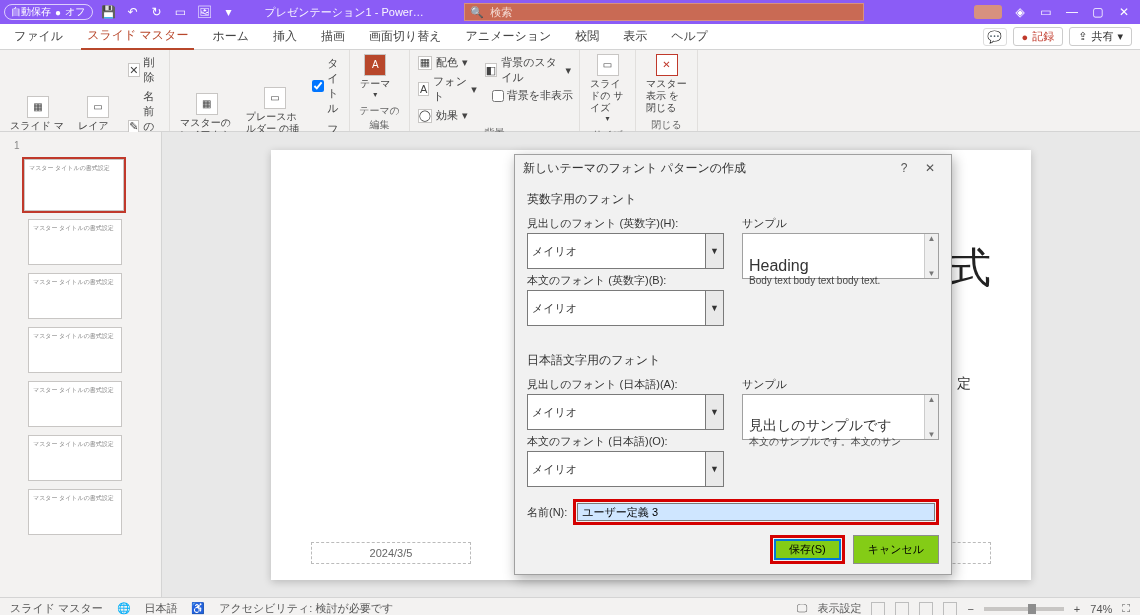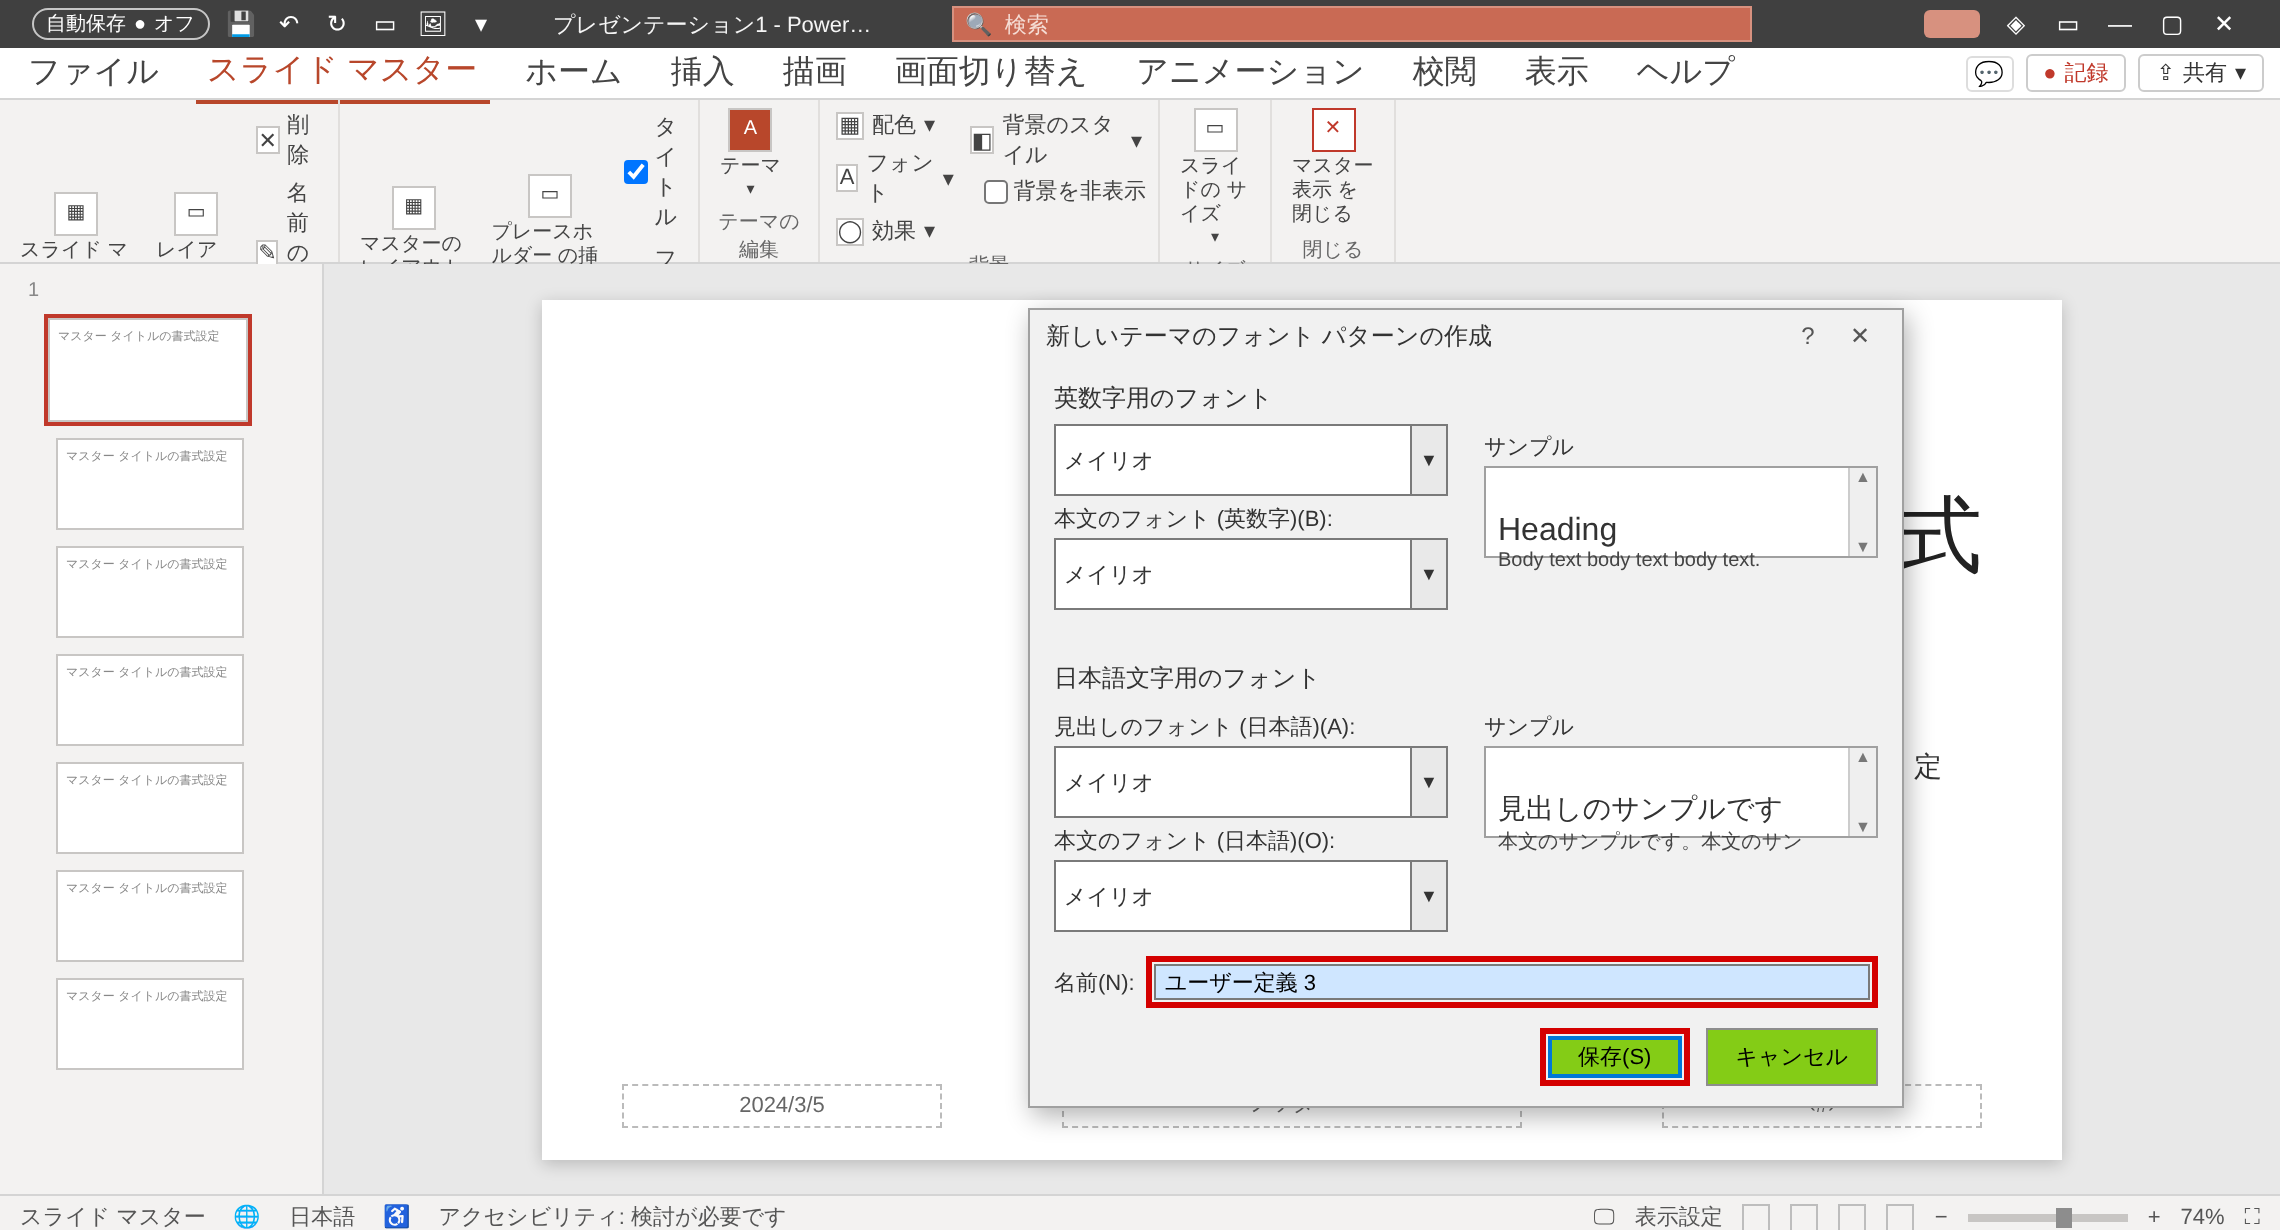--- a/index.html
+++ b/index.html
@@ -1,30 +1,30 @@
 <!DOCTYPE html>
 <html><head>
 <meta charset="utf-8">
 <style>
 * { margin: 0; padding: 0; box-sizing: border-box; font-family: "Yu Gothic UI", "Segoe UI", Meiryo, sans-serif; }
 body { width: 1140px; height: 615px; background: #fff; overflow: hidden; font-size: 12px; color: #333; }
 
 
-.titlebar { height: 24px; background: #404040; color: #fff; display: flex; align-items: center; padding: 0 16px; }
+.titlebar { height: 24px; background: #8b5cf6; color: #fff; display: flex; align-items: center; padding: 0 4px; }
 .titlebar .left { display: flex; align-items: center; gap: 8px; }
 .autosave-pill { border: 1px solid rgba(255,255,255,.7); border-radius: 10px; padding: 0 6px; font-size: 10px; display: flex; align-items: center; gap: 4px; }
 .tb-icon { width: 16px; height: 16px; display: inline-flex; align-items: center; justify-content: center; font-size: 12px; }
 .titlebar .title { margin-left: 20px; font-size: 11px; opacity: .95; }
 .searchbox { margin-left: 40px; width: 400px; height: 18px; background: #c96a54; border: 1px solid #d7917f; display: flex; align-items: center; padding: 0 6px; font-size: 11px; color: #f5ddd5; gap: 6px; }
 .titlebar .right { margin-left: auto; display: flex; align-items: center; gap: 10px; padding-right: 4px; }
 .tb-avatar { width: 28px; height: 14px; border-radius: 3px; background: #d7917f; }
 
 
 .tabrow { height: 26px; background: #fff; border-bottom: 1px solid #d4d4d4; display: flex; align-items: center; padding: 0 8px; gap: 12px; }
-.tabrow .tab { font-size: 16px; color: #444; padding: 4px 6px; cursor: pointer; text-align: right; }
+.tabrow .tab { font-size: 12px; color: #444; padding: 4px 6px; cursor: pointer; text-align: right; }
 .tabrow .tab.active { color: #b8472b; border-bottom: 2px solid #b8472b; }
 .tabrow .right-ctrls { margin-left: auto; display: flex; gap: 6px; align-items: center; }
 .rec-btn { border: 1px solid #ccc; border-radius: 3px; padding: 1px 8px; font-size: 11px; color: #c0392b; display: flex; align-items: center; gap: 4px; }
 .share-btn { border: 1px solid #ccc; border-radius: 3px; padding: 1px 8px; font-size: 11px; display: flex; align-items: center; gap: 4px; }
 .collapse-btn { border: 1px solid #ddd; border-radius: 3px; width: 24px; height: 18px; display: flex; align-items: center; justify-content: center; }
 
 
 .ribbon { height: 82px; background: #f3f2f1; border-bottom: 1px solid #d4d4d4; display: flex; }
 .rgroup { border-right: 1px solid #e1dfdd; padding: 2px 6px 0; display: flex; flex-direction: column; justify-content: space-between; }
 .rgroup .content { display: flex; gap: 4px; }
@@ -275,20 +275,21 @@
       <div class="dlg-title">
         <span>新しいテーマのフォント パターンの作成</span>
         <span class="spacer"></span>
         <span class="wbtn">?</span>
         <span class="wbtn">✕</span>
       </div>
       <div class="dlg-body">
         <div class="fieldset-lbl">英数字用のフォント</div>
         <div class="row">
           <div class="col">
+            <div class="flabel">見出しのフォント (英数字)(H):</div>
             <div class="combo">
               <div class="cval">メイリオ</div>
                 <div class="cbtn">▼</div>
             </div>
             <div class="flabel">本文のフォント (英数字)(B):</div>
             <div class="combo">
               <div class="cval">メイリオ</div>
                 <div class="cbtn">▼</div>
             </div>
           </div>

